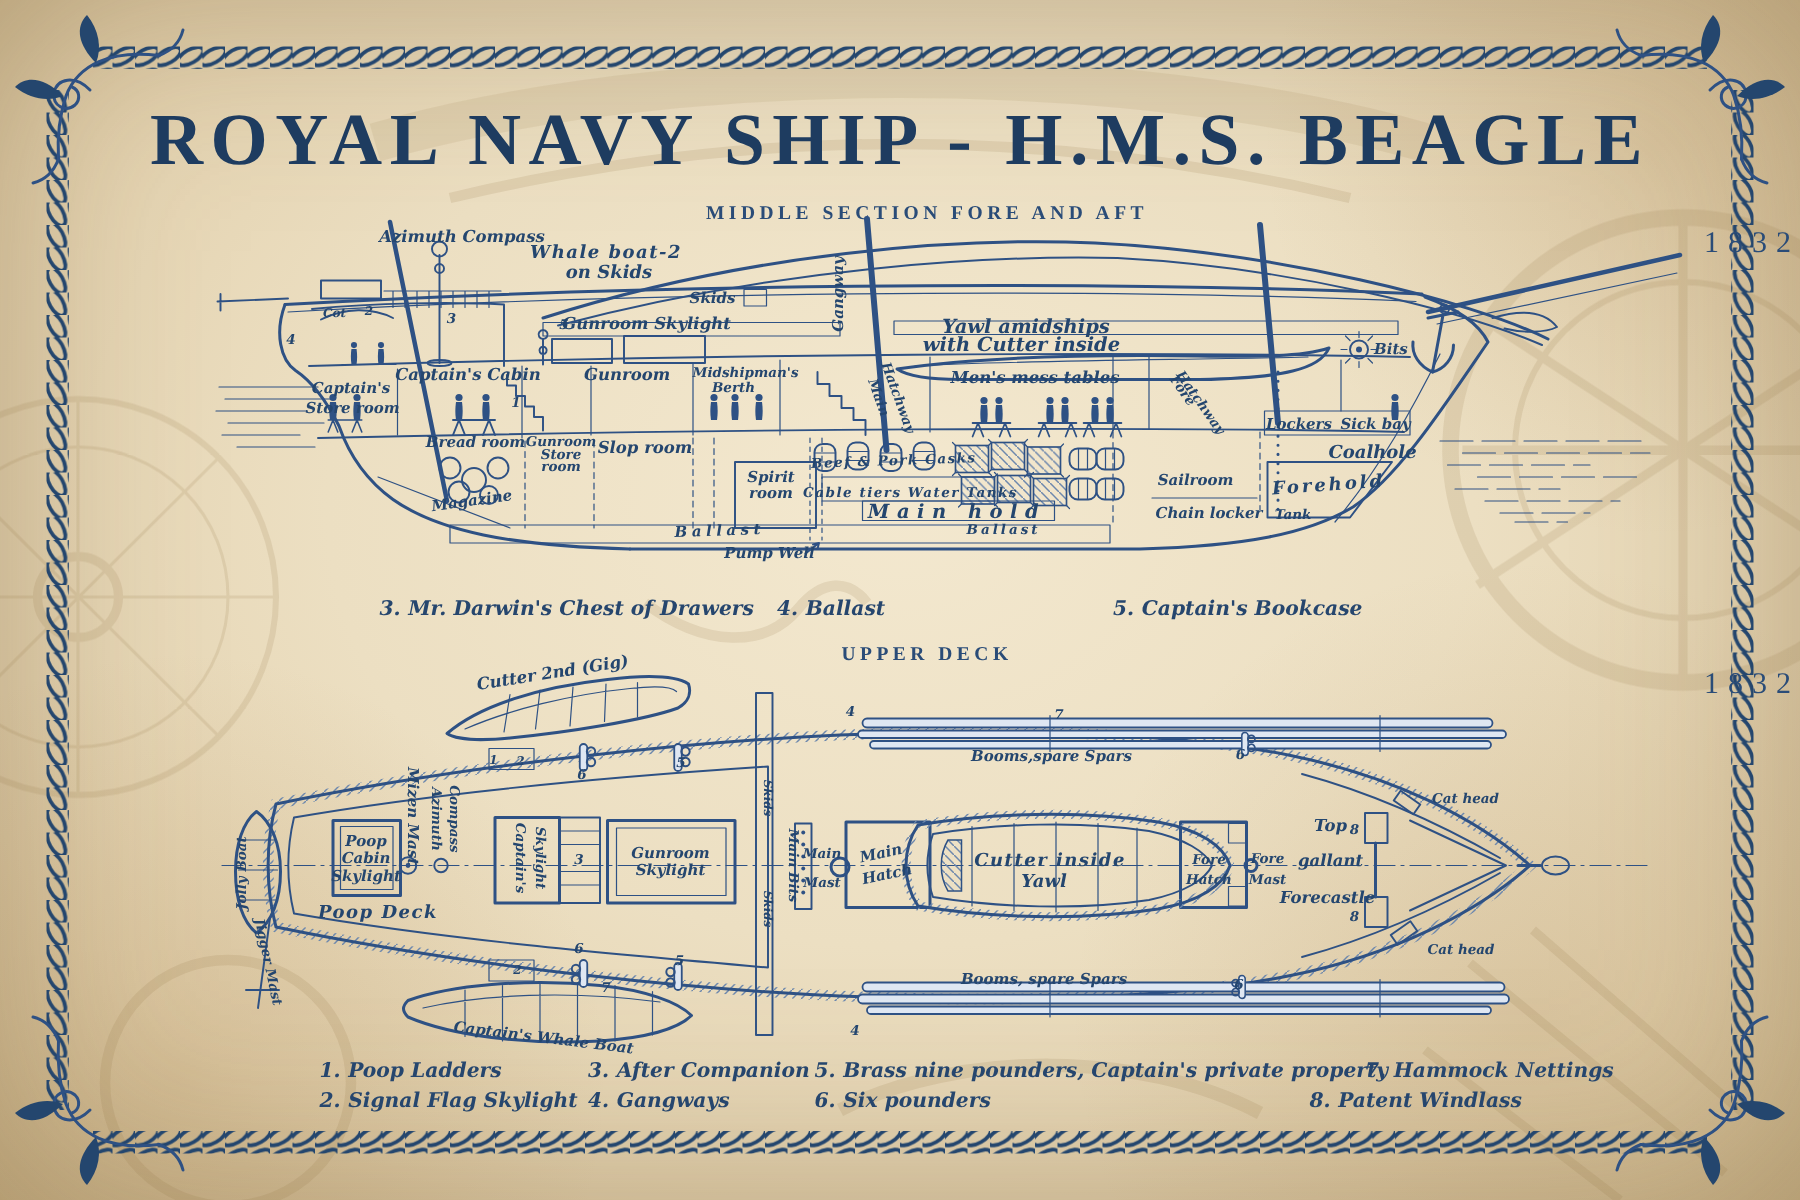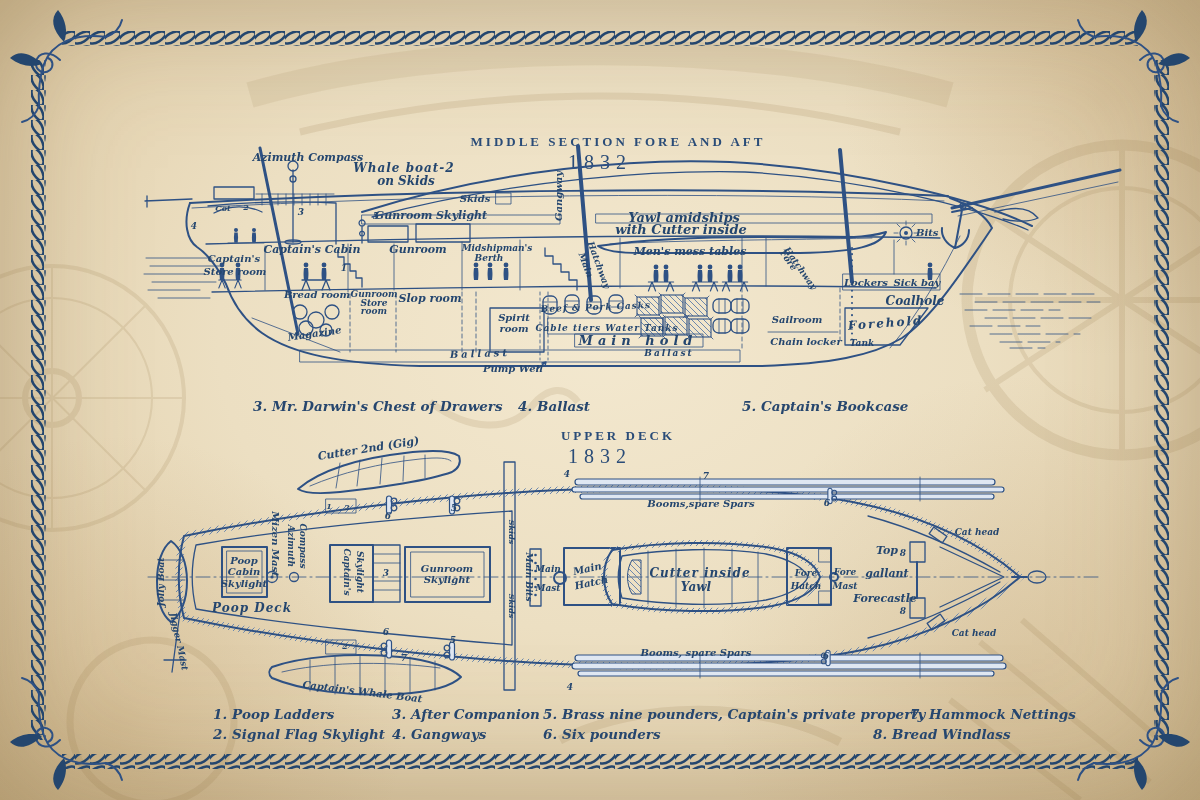--- a/index.html
+++ b/index.html
@@ -21,21 +21,21 @@
   .w4{stroke-width:4;}
   text{font-family:"DejaVu Serif",serif;font-style:italic;font-weight:700;fill:#24466f;text-anchor:middle;}
   .s8{font-size:8px}.s9{font-size:9px}.s10{font-size:10px}.s11{font-size:11px}
   .s12{font-size:12px}.s13{font-size:13px}
   .ls1{letter-spacing:1px}.ls2{letter-spacing:2px}.ls3{letter-spacing:3px}.ls5{letter-spacing:5px}
   .tas{text-anchor:start}
   .htext{position:absolute;color:#24466f;}
   #title{left:0;right:0;top:64px;text-align:center;font-weight:700;font-size:49px;
     letter-spacing:5px;color:#1e3c60;font-family:"Liberation Serif",serif;}
   .sec-head{left:0;right:0;text-align:center;font-weight:700;font-size:13px;letter-spacing:3px;color:#2a4c78;padding-left:36px;}
-  .sec-year{left:0;right:0;text-align:center;font-weight:400;font-size:20px;letter-spacing:6px;color:#2a4c78;}
+  .sec-year{left:0;right:0;text-align:right;font-weight:400;font-size:20px;letter-spacing:6px;color:#2a4c78;}
   #side-head{top:134px}#side-year{top:151px}
   #deck-head{top:428px}#deck-year{top:445px}
   .leg{position:absolute;font-style:italic;font-weight:700;font-size:13.5px;color:#26466e;
     font-family:"DejaVu Serif",serif;white-space:nowrap;}
   .leg .n{margin-right:5px;}
 </style>
 </head>
 <body>
 
 <div id="page">
@@ -79,20 +79,21 @@
   <rect x="62" y="31" width="1076" height="15" fill="url(#ropeP)"></rect>
   <rect x="62" y="754" width="1076" height="15" fill="url(#ropeP)"></rect>
   <rect x="31" y="60" width="15" height="680" fill="url(#ropePV)"></rect>
   <rect x="1154" y="60" width="15" height="680" fill="url(#ropePV)"></rect>
   <use href="#cnr"></use>
   <use href="#cnr" transform="translate(1200,0) scale(-1,1)"></use>
   <use href="#cnr" transform="translate(0,800) scale(1,-1)"></use>
   <use href="#cnr" transform="translate(1200,800) scale(-1,-1)"></use>
 </svg>
 
+<div id="title" class="htext">ROYAL NAVY SHIP - H.M.S. BEAGLE</div>
 <div id="side-head" class="htext sec-head">MIDDLE SECTION FORE AND AFT</div>
 <div id="side-year" class="htext sec-year">1832</div>
 <div id="deck-head" class="htext sec-head">UPPER DECK</div>
 <div id="deck-year" class="htext sec-year">1832</div>
 
 <svg width="1200" height="800" viewBox="0 0 1200 800">
   <defs>
     <pattern id="hA" width="6" height="6" patternUnits="userSpaceOnUse">
           <path d="M0,6 L6,0" stroke="#6d88ad" stroke-width="1"></path>
         </pattern>
@@ -440,15 +441,15 @@
 <div class="leg" style="left:518px;top:398px"><span class="n">4.</span><span>Ballast</span></div>
 <div class="leg" style="left:742px;top:398px"><span class="n">5.</span><span>Captain's Bookcase</span></div>
 
 <div class="leg" style="left:213px;top:706px"><span class="n">1.</span><span>Poop Ladders</span></div>
 <div class="leg" style="left:213px;top:726px"><span class="n">2.</span><span>Signal Flag Skylight</span></div>
 <div class="leg" style="left:392px;top:706px"><span class="n">3.</span><span>After Companion</span></div>
 <div class="leg" style="left:392px;top:726px"><span class="n">4.</span><span>Gangways</span></div>
 <div class="leg" style="left:543px;top:706px"><span class="n">5.</span><span>Brass nine pounders, Captain's private property</span></div>
 <div class="leg" style="left:543px;top:726px"><span class="n">6.</span><span>Six pounders</span></div>
 <div class="leg" style="left:910px;top:706px"><span class="n">7.</span><span>Hammock Nettings</span></div>
-<div class="leg" style="left:873px;top:726px"><span class="n">8.</span><span>Bread Windlass</span></div>
+<div class="leg" style="left:873px;top:726px"><span class="n">8.</span><span>Patent Windlass</span></div>
 
 </div>
 
 </body></html>

